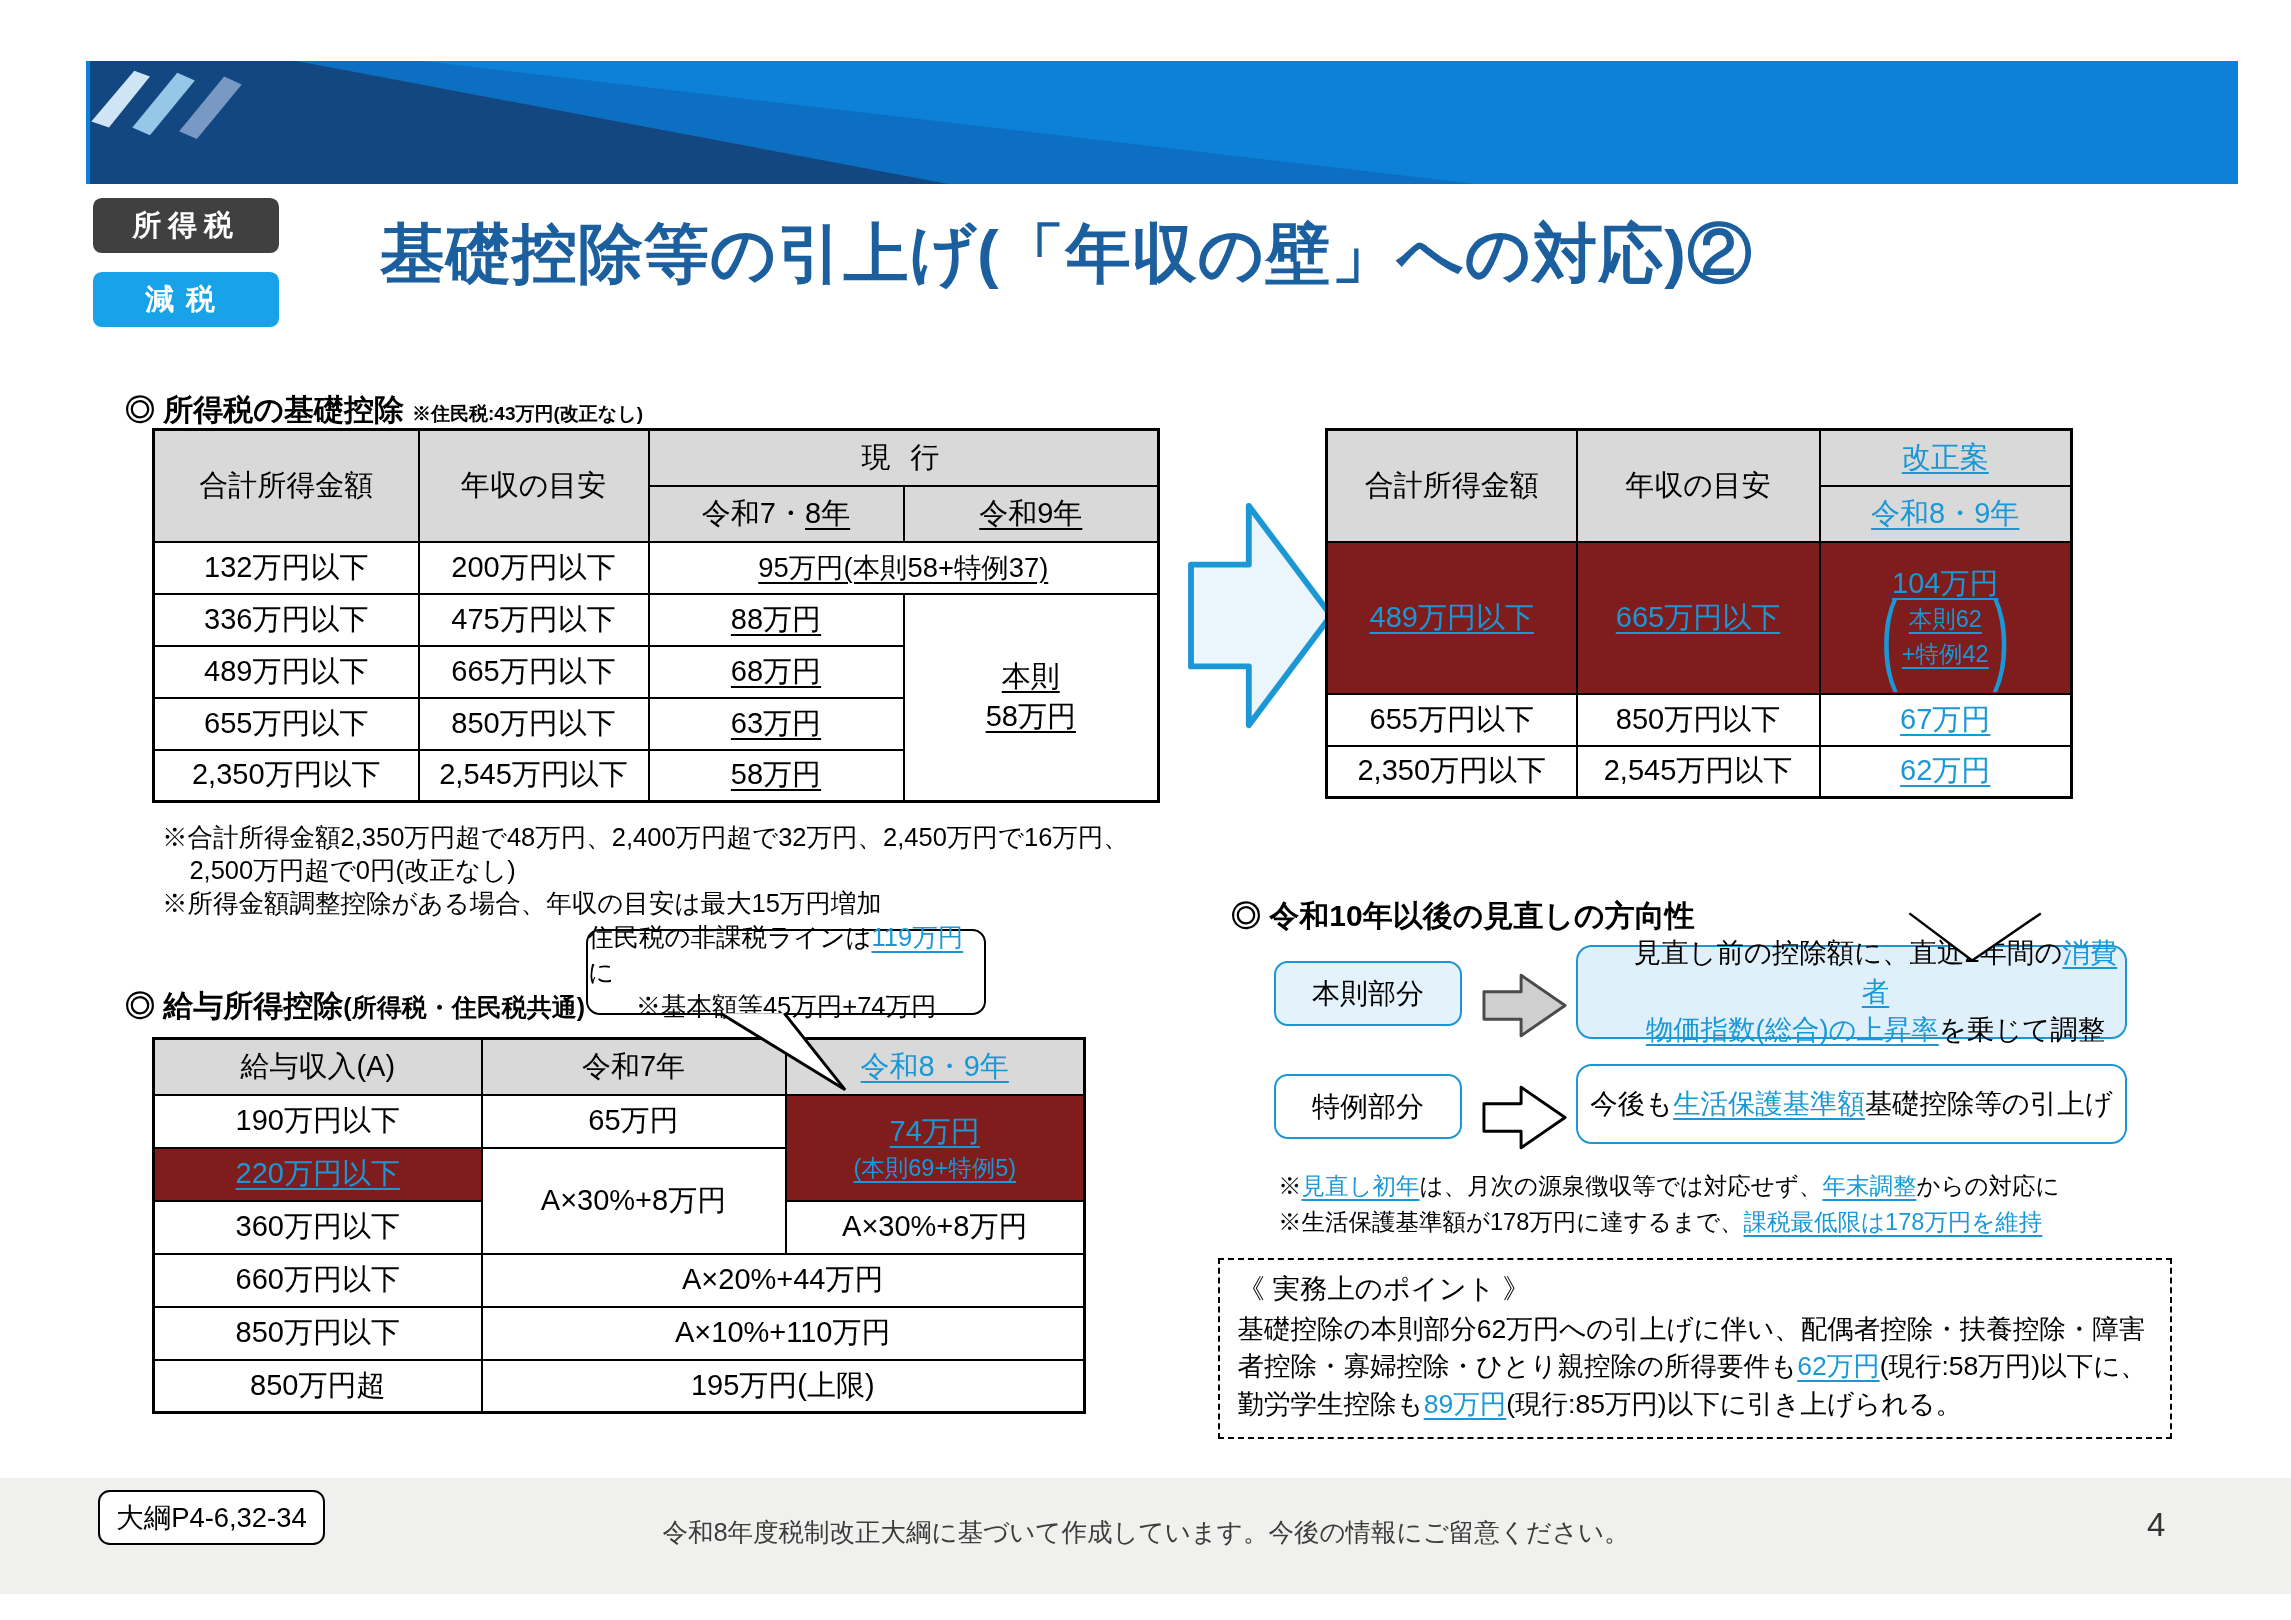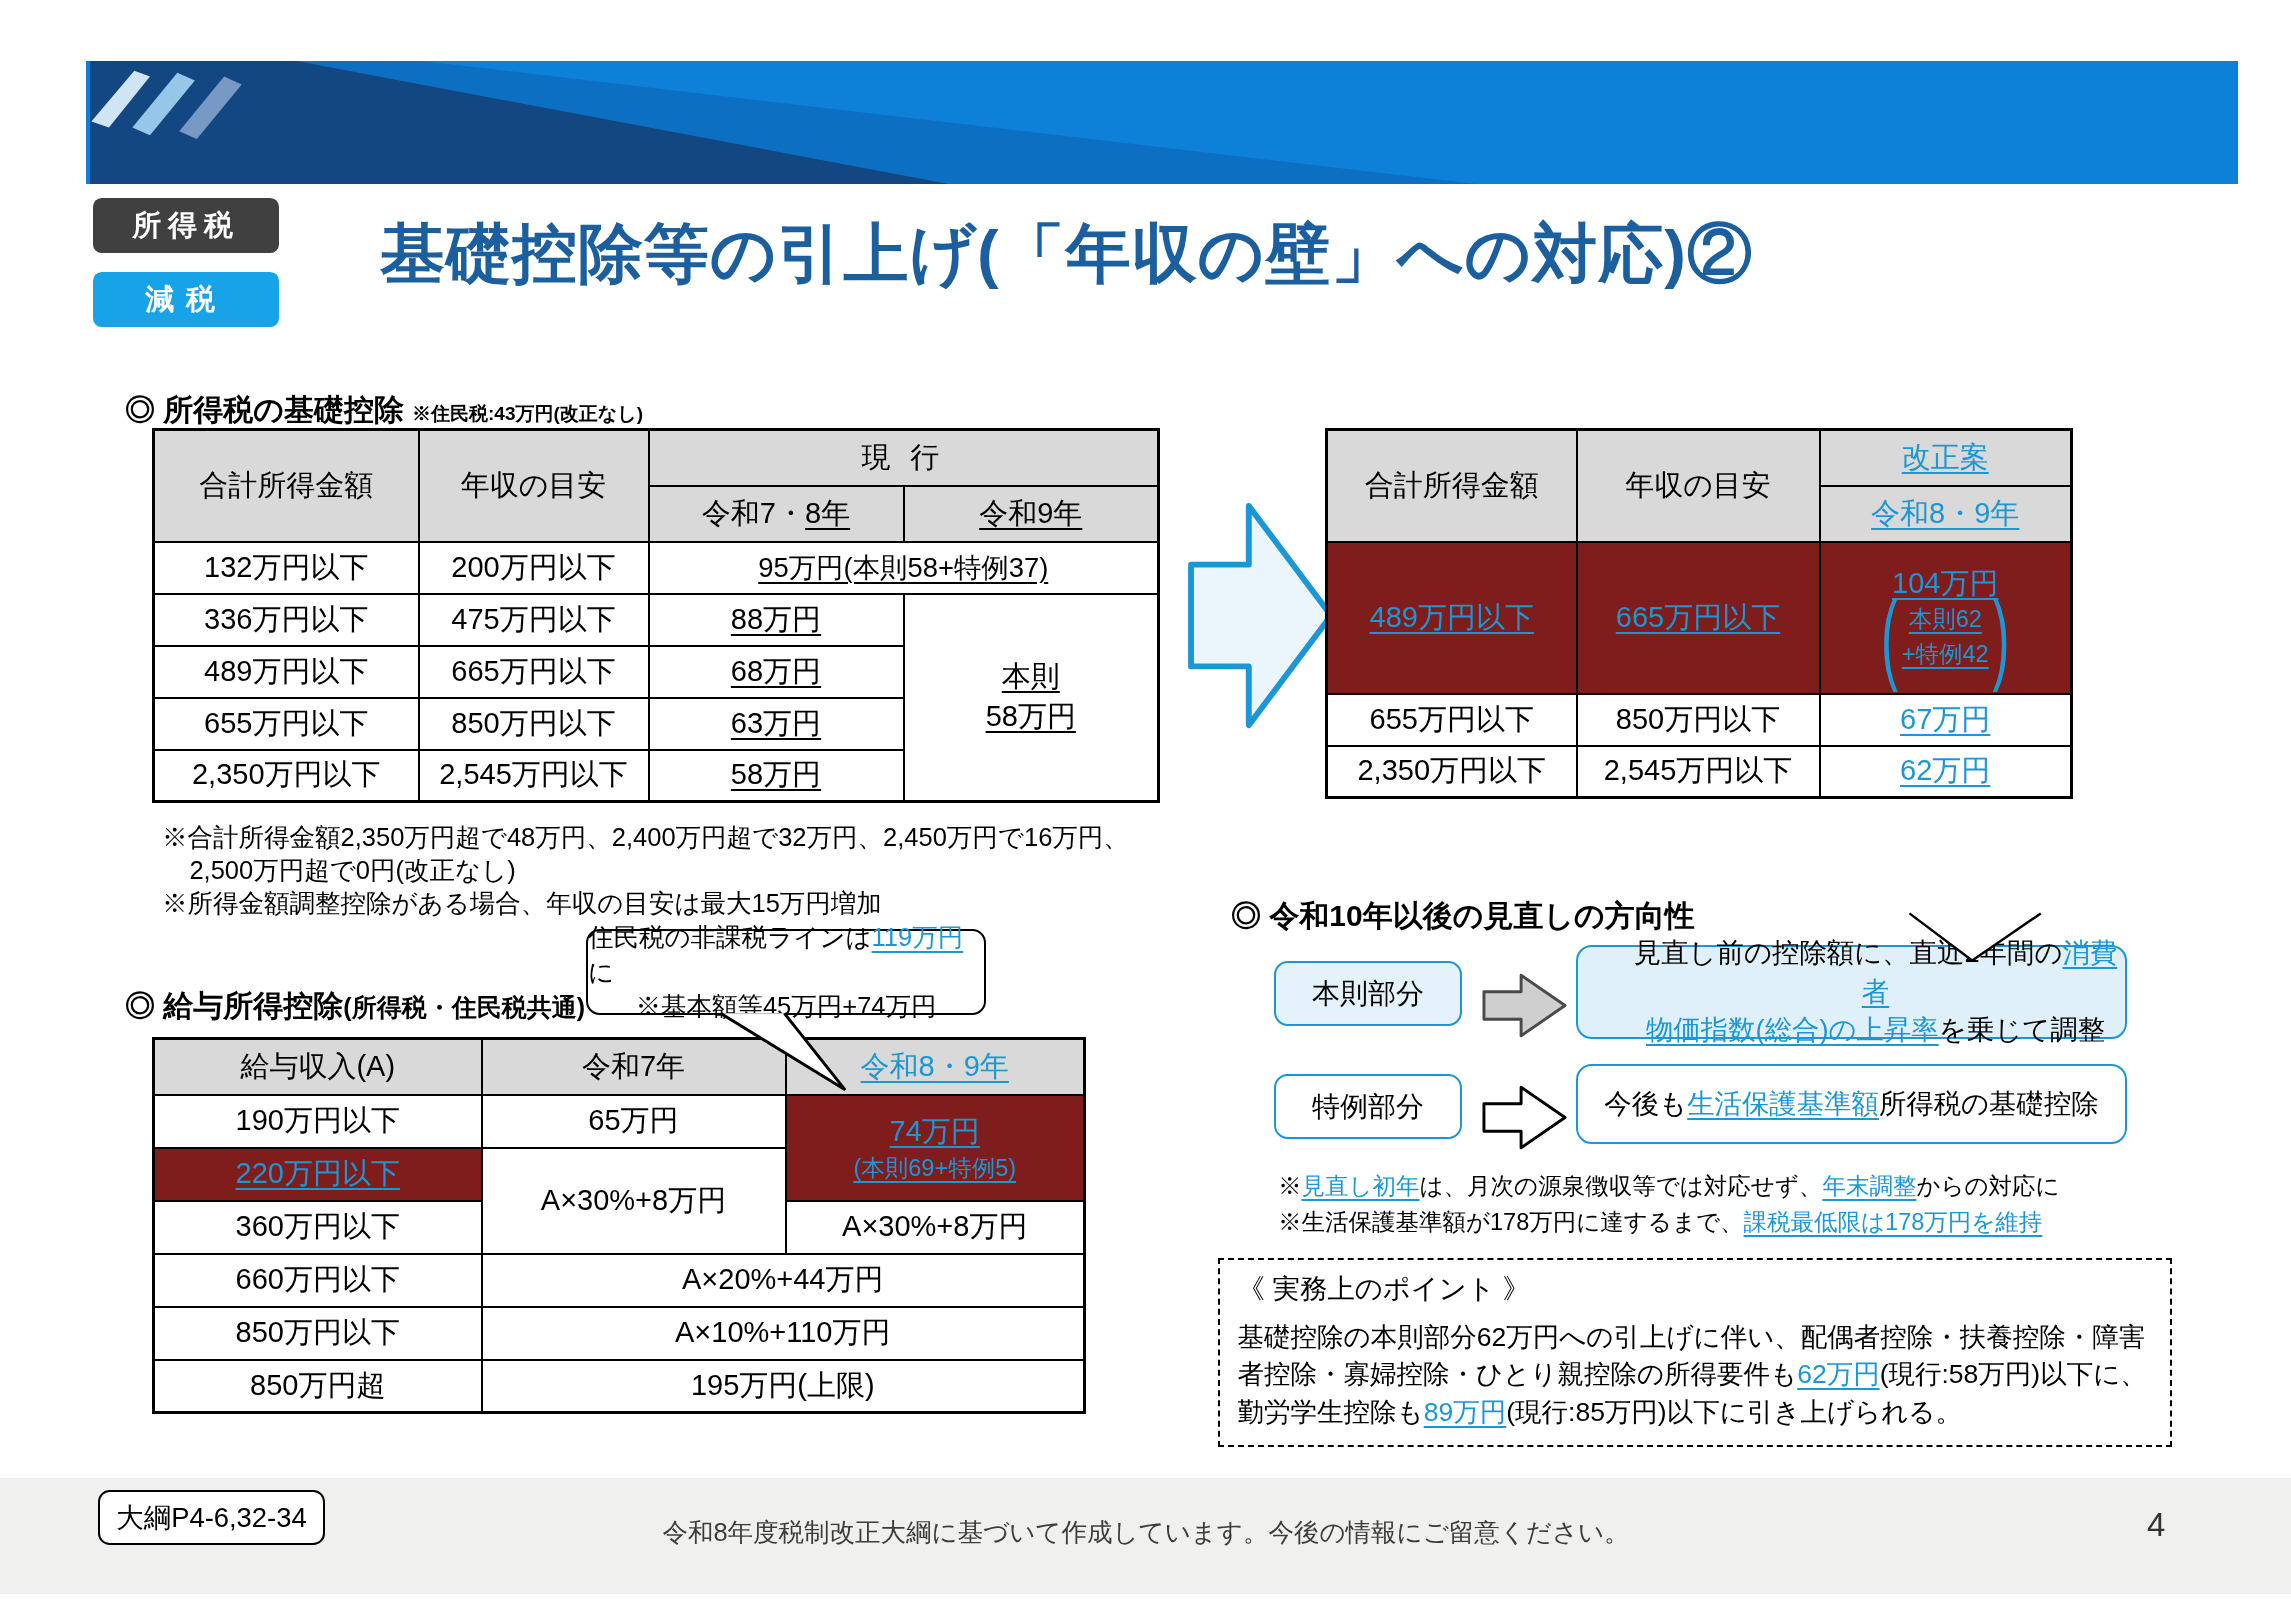--- a/index.html
+++ b/index.html
@@ -47,21 +47,21 @@
   .flow-label { position:absolute; left:1274px; width:188px; height:65px; border:2.9px solid #1b97d6; border-radius:13.7px;
                 display:flex; align-items:center; justify-content:center; font-size:28px; }
   .flow-box { position:absolute; left:1576px; width:551px; border:2.9px solid #1b97d6; border-radius:15.7px;
               display:flex; flex-direction:column; align-items:center; justify-content:center;
               font-size:27.4px; line-height:1.4; text-align:center; }
   .note-line { position:absolute; font-size:23.5px; color:#000; }
 
   
   #point-box { position:absolute; left:1218px; top:1258px; width:954px; border:2.9px dashed #000;
                padding:9.8px 17.6px 13.7px 17.6px; font-size:26.5px; line-height:1.42; }
-  #point-box .pt-title { font-size:27.4px; margin-bottom:10px; }
+  #point-box .pt-title { font-size:27.4px; margin-bottom:2px; }
 
   
   #footer-band { position:absolute; left:0; top:1478px; width:2292px; height:116px; background:#f0f0ee; }
   #footer-ref { position:absolute; left:98px; top:1490px; width:227px; height:55px; background:#fff;
                 border:2.9px solid #000; border-radius:11.8px; display:flex; align-items:center; justify-content:center; font-size:27.4px; }
   #footer-note { position:absolute; left:0; top:1515px; width:2292px; text-align:center; font-size:25.5px; color:#3c3c3c; }
   #footer-page { position:absolute; left:2147px; top:1506px; font-size:33px; color:#333; }
 
   #tail-overlay { position:absolute; left:0; top:0; width:2292px; height:1620px; pointer-events:none; }
 </style>
@@ -257,21 +257,21 @@
   <div class="flow-box" style="top:945px; height:94px; background:#dff0fa;padding-left:48px;">
     <div><span>見直し前の控除額に、直近2年間の</span><span class="blue u">消費者</span></div>
     <div><span class="blue u">物価指数(総合)の上昇率</span><span>を乗じて調整</span></div>
   </div>
 
   <div class="flow-label" style="top:1074px; background:#fff;">特例部分</div>
   <svg style="position:absolute; left:1482px; top:1084px;" width="86" height="67" viewBox="0 0 88 68">
     <polygon points="2,20 40,20 40,3 85,34 40,65 40,48 2,48" fill="#ffffff" stroke="#000000" stroke-width="3" stroke-linejoin="round"></polygon>
   </svg>
   <div class="flow-box" style="top:1064px; height:80px; background:#fff;">
-    <div><span>今後も</span><span class="blue u">生活保護基準額</span><span>所得税の基礎控除</span></div>
+    <div><span>今後も</span><span class="blue u">生活保護基準額</span><span>基礎控除等の引上げ</span></div>
   </div>
 
   <div class="note-line" style="left:1278px; top:1170px;">
     <span>※</span><span class="blue u">見直し初年</span><span>は、月次の源泉徴収等では対応せず、</span><span class="blue u">年末調整</span><span>からの対応に</span>
   </div>
   <div class="note-line" style="left:1278px; top:1206px;">
     <span>※生活保護基準額が178万円に達するまで、</span><span class="blue u">課税最低限は178万円を維持</span>
   </div>
 
   <div id="point-box">

